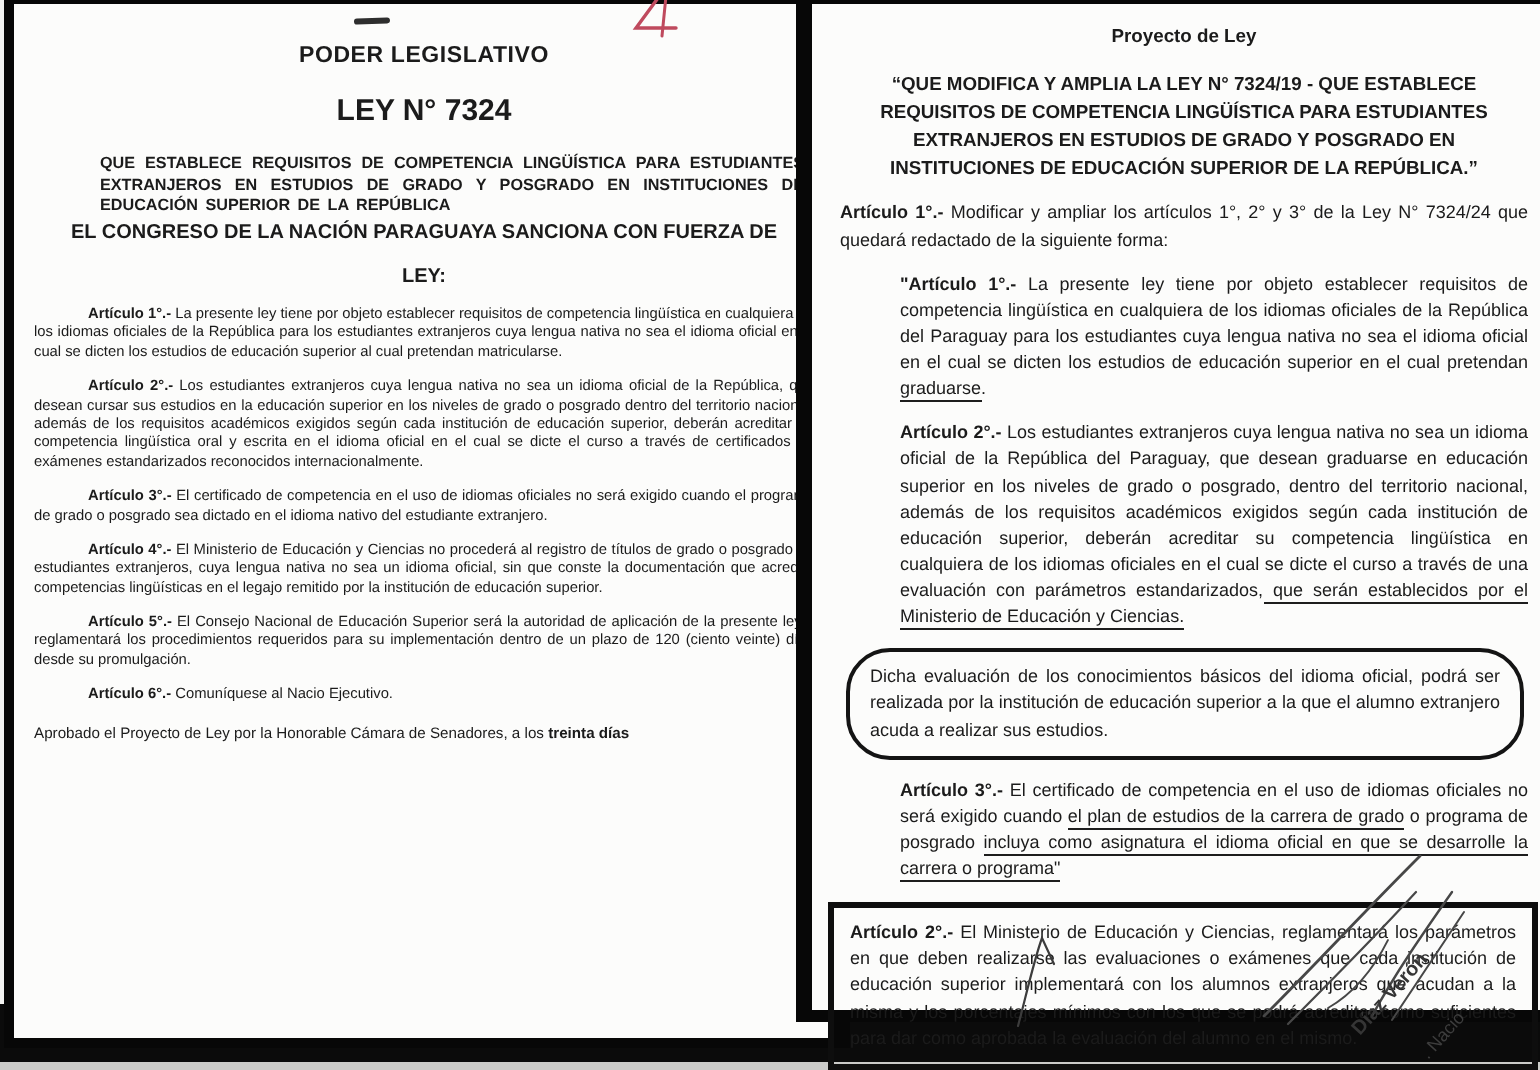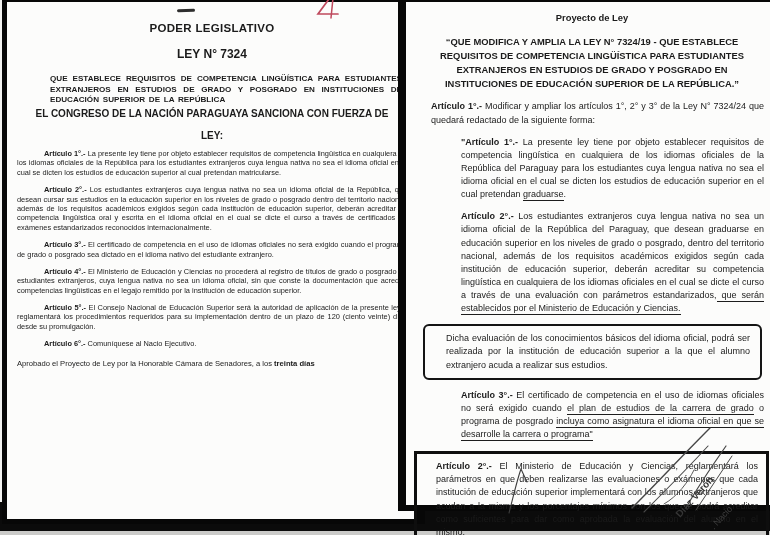--- a/index.html
+++ b/index.html
@@ -8,34 +8,34 @@
   .bottom-strip{position:absolute;left:0;top:502px;width:770px;height:29px;background:#0b0b0b;z-index:1;}
   .bottom-edge{position:absolute;left:0;top:531px;width:770px;height:4px;background:#cbcbc9;z-index:1;}
 
   .page{position:absolute;top:0;background:#fcfcfb;box-sizing:border-box;z-index:2;}
   .page-left{left:2px;width:423px;height:524px;border:5px solid #070707;border-top-width:2px;border-right-width:8px;padding:6px 10px 8px 10px;}
   .page-right{left:398px;width:385px;height:511px;border:6px solid #070707;border-top-width:2px;border-left-width:8px;padding:6px 13px 6px 14px;}
 
   h1,h2,h3,p{margin:0;}
   
   .lp-title{text-align:center;font-weight:bold;font-size:11.5px;margin-top:14px;letter-spacing:.3px;}
-  .lp-law{text-align:center;font-weight:bold;font-size:12px;margin-top:13px;}
+  .lp-law{text-align:center;font-weight:bold;font-size:15px;margin-top:13px;}
   .lp-subject{font-weight:bold;font-size:8.1px;line-height:1.32;text-align:justify;margin-top:13px;padding:0 5px;word-spacing:1.5px;margin-left:28px;}
   .lp-congress{font-weight:bold;font-size:10px;text-align:center;margin-top:2px;}
   .lp-ley{font-weight:bold;font-size:10px;text-align:center;margin-top:11px;}
   .lp-par{font-size:7.4px;line-height:1.27;text-align:justify;text-indent:27px;margin-top:8px;}
   .lp-approval{font-size:7.6px;text-indent:0;margin-top:10px;}
   .smudge{position:absolute;left:170px;top:7px;width:18px;height:3px;background:#2e2e2e;border-radius:2px;transform:rotate(-2deg);}
 
   
   .rp-header{text-align:center;font-weight:bold;font-size:9.4px;margin-top:4px;}
   .rp-title{text-align:center;font-weight:bold;font-size:9.4px;line-height:1.5;margin:12px 10px 0;}
-  .rp-par{font-size:9px;line-height:1.46;text-align:justify;margin-top:9px;margin-left:11px;}
+  .rp-par{font-size:9px;line-height:1.46;text-align:justify;margin-top:9px;}
   .rp-quote{margin-left:30px;}
-  .box-rounded{border:2.5px solid #141414;border-radius:6px;padding:3px 10px 6px;margin:9px 2px 0 3px;}
+  .box-rounded{border:2.5px solid #141414;border-radius:22px;padding:3px 10px 6px;margin:9px 2px 0 3px;}
   .box-sharp{border:3px solid #0e0e0e;padding:3px 8px 6px;margin:10px -5px 0 -6px;}
   .box-rounded .rp-par,.box-sharp .rp-par{margin-top:3px;}
 
   .seg-b{font-weight:bold;}
   .seg-u{border-bottom:1.6px solid #1d1d1d;padding-bottom:1px;}
 
   .red-mark{position:absolute;left:314px;top:-2px;z-index:3;}
   .signature{position:absolute;left:628px;top:412px;z-index:3;}
   .pen-caret{position:absolute;left:505px;top:468px;z-index:3;}
 </style>

